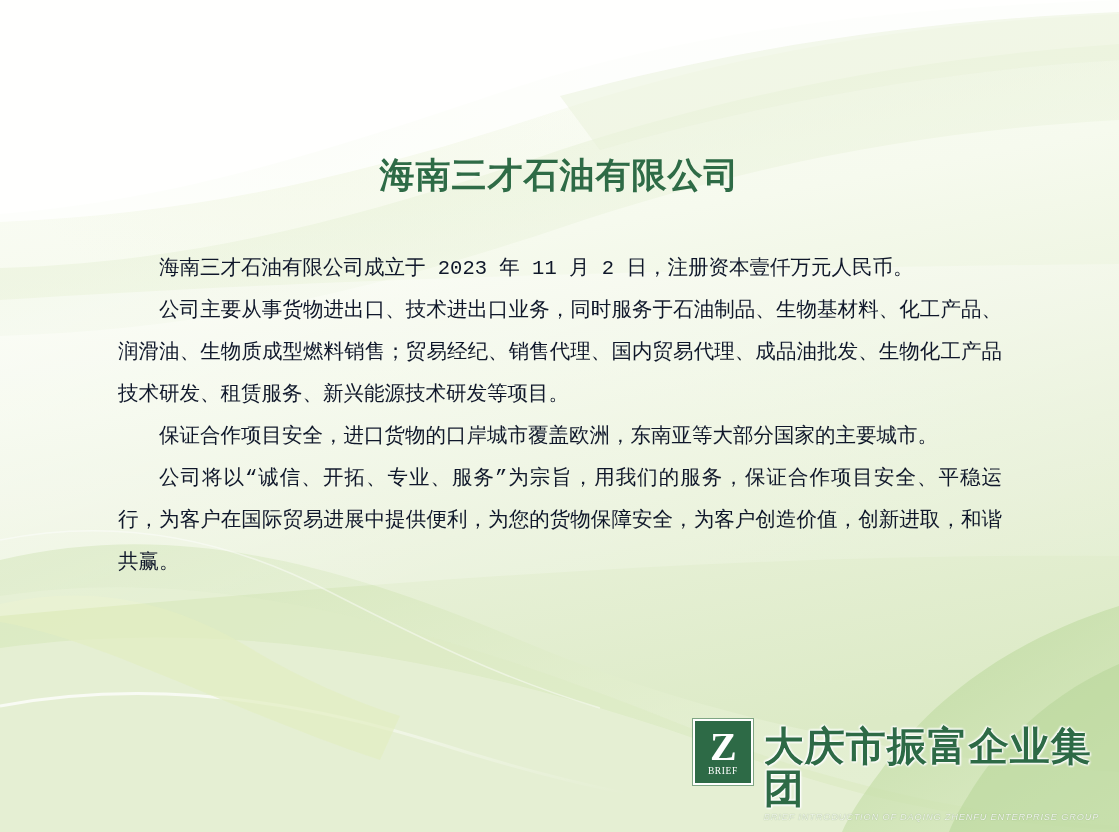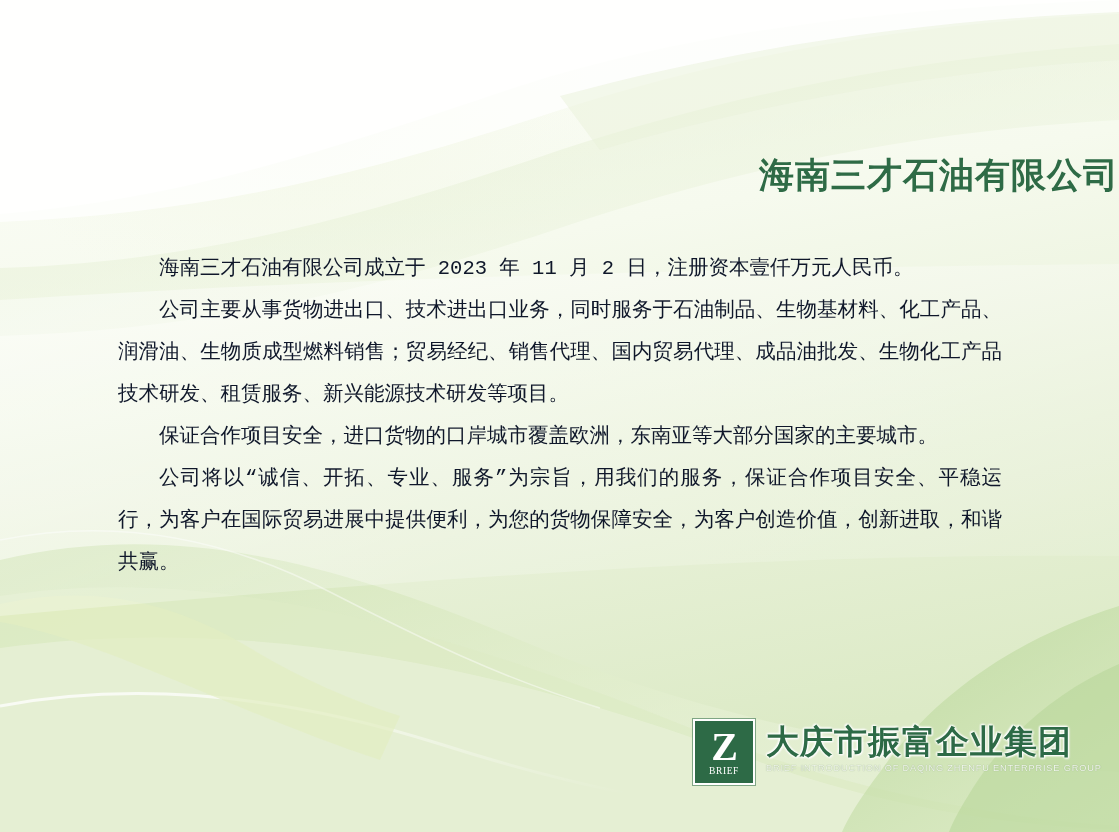--- a/index.html
+++ b/index.html
@@ -25,21 +25,21 @@
     pointer-events: none;
   }
   .bg-svg { display: block; width: 1119px; height: 832px; }
 
   
   .title {
     position: absolute;
     left: 0;
     top: 152px;
     width: 1119px;
-    text-align: right;
+    text-align: center;
     font-size: 35px;
     font-weight: 700;
     letter-spacing: 1px;
     color: #2e6b46;
     font-family: "Liberation Sans", "DejaVu Sans", sans-serif;
   }
 
   
   .body-copy {
     position: absolute;
@@ -92,38 +92,39 @@
   }
   .logo-mark .abbr {
     color: #ffffff;
     font-size: 9.5px;
     letter-spacing: 0.6px;
     font-family: "Liberation Serif", "DejaVu Serif", serif;
     margin-top: 1px;
   }
   .logo-text { padding-top: 6px; }
   .logo-cn {
-    font-size: 33px;
+    font-size: 40px;
     font-weight: 700;
     color: #2d6a46;
     letter-spacing: 1px;
     line-height: 1.05;
     text-shadow:
       0 0 3px #ffffff, 0 0 3px #ffffff,
       1px 1px 2px #ffffff, -1px -1px 2px #ffffff;
     font-family: "Liberation Sans", "DejaVu Sans", sans-serif;
   }
   .logo-en {
     margin-top: 3px;
     font-size: 9.2px;
     letter-spacing: 0.85px;
     color: #f2f7ec;
     text-shadow: 0 0 1px rgba(120,150,110,.9);
     white-space: nowrap;
     font-family: "Liberation Sans", "DejaVu Sans", sans-serif;
+    font-style: italic;
   }
 </style>
 </head>
 <body>
 
 <div id="slide">
 
   <div class="bg-layer">
     <svg class="bg-svg" viewBox="0 0 1119 832" preserveAspectRatio="none">
       <defs>

